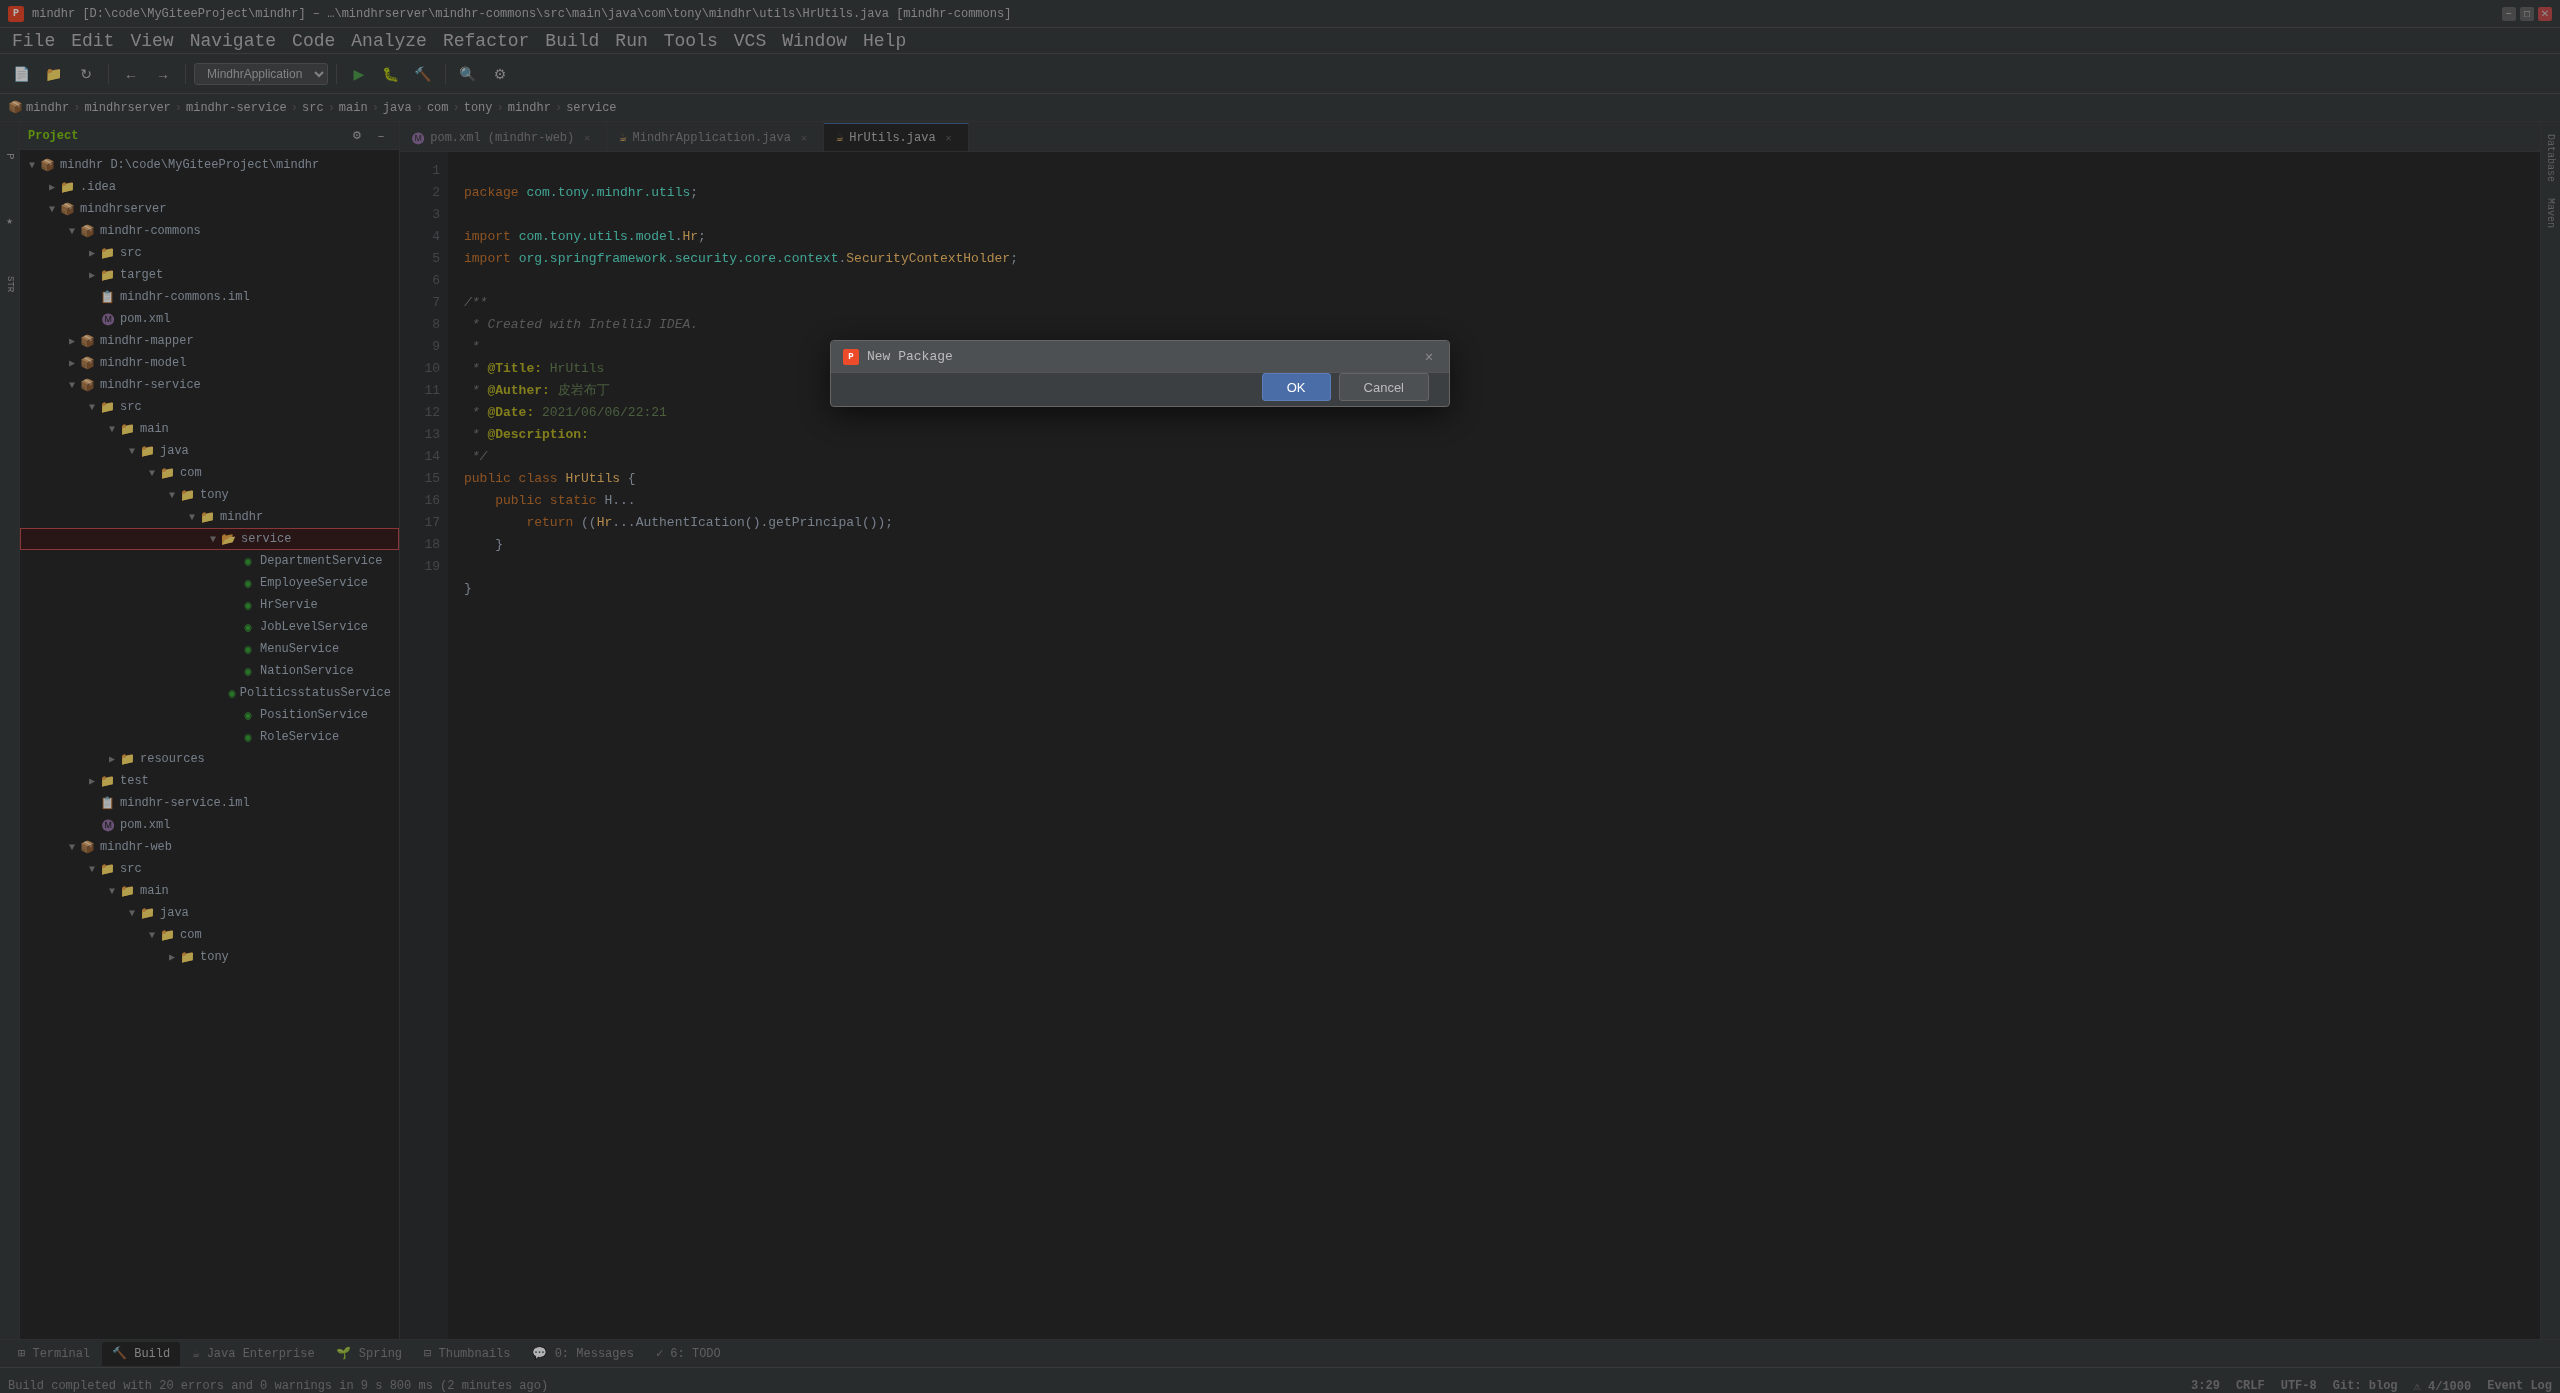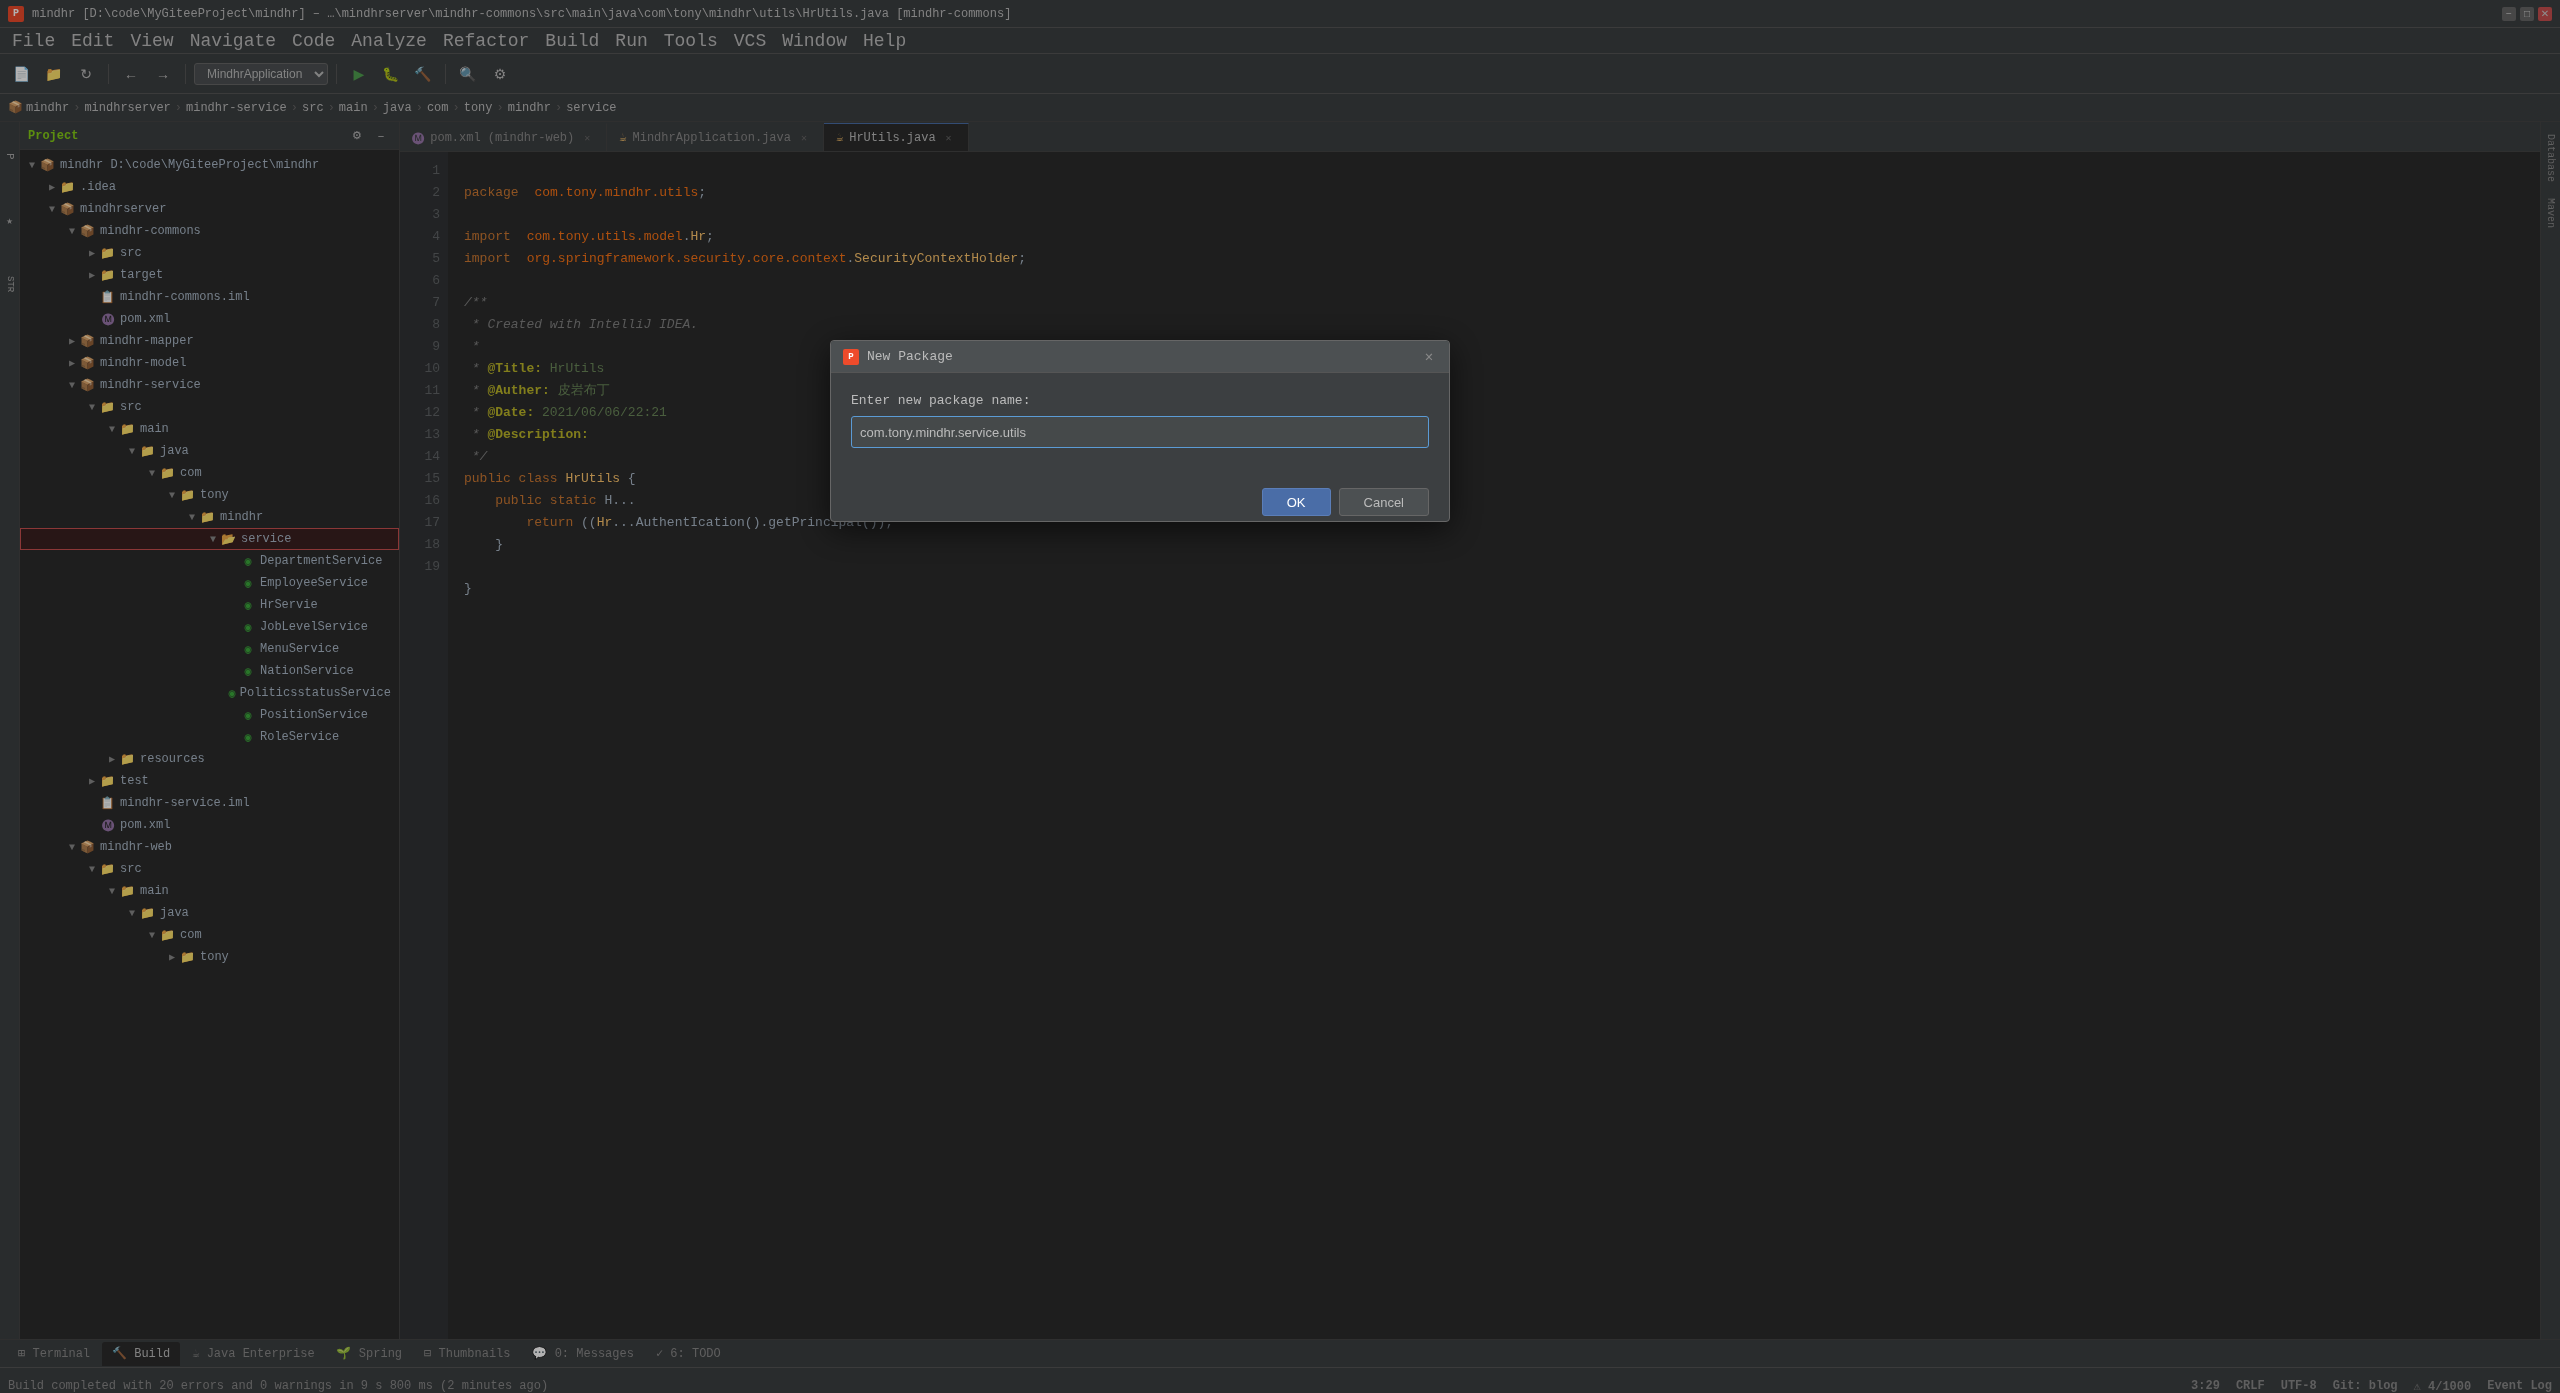--- a/index.html
+++ b/index.html
@@ -275,21 +275,21 @@
       padding: 8px 16px;
       line-height: 22px;
       font-size: 13px;
       overflow: auto;
       white-space: pre;
     }
 
     
     .kw { color: #cc7832; }
     .cl { color: #ffc66d; }
-    .pkg { color: #f97316; margin-left: 8px; }
+    .pkg { color: #5eead4; }
     .ann { color: #bbb529; font-weight: bold; }
     .ann-val { color: #6a8759; }
     .comment { color: #808080; font-style: italic; }
 
     
     #right-sidebar {
       width: 20px;
       background: #3c3f41;
       border-left: 1px solid #444;
       display: flex;
@@ -854,22 +854,18 @@
   </div>
 </div>
 
 <div id="dialog-overlay">
   <div id="dialog">
     <div id="dialog-title-bar">
       <div class="dialog-icon">P</div>
       <span class="dialog-title">New Package</span>
       <span class="dialog-close">✕</span>
     </div>
-    <div id="dialog-body">
-      <label>Enter new package name:</label>
-      <input type="text" value="com.tony.mindhr.service.utils" style="">
-    </div>
     <div id="dialog-buttons">
       <button class="dialog-btn primary">OK</button>
       <button class="dialog-btn secondary">Cancel</button>
     </div>
   </div>
 </div>
 
 </body></html>

